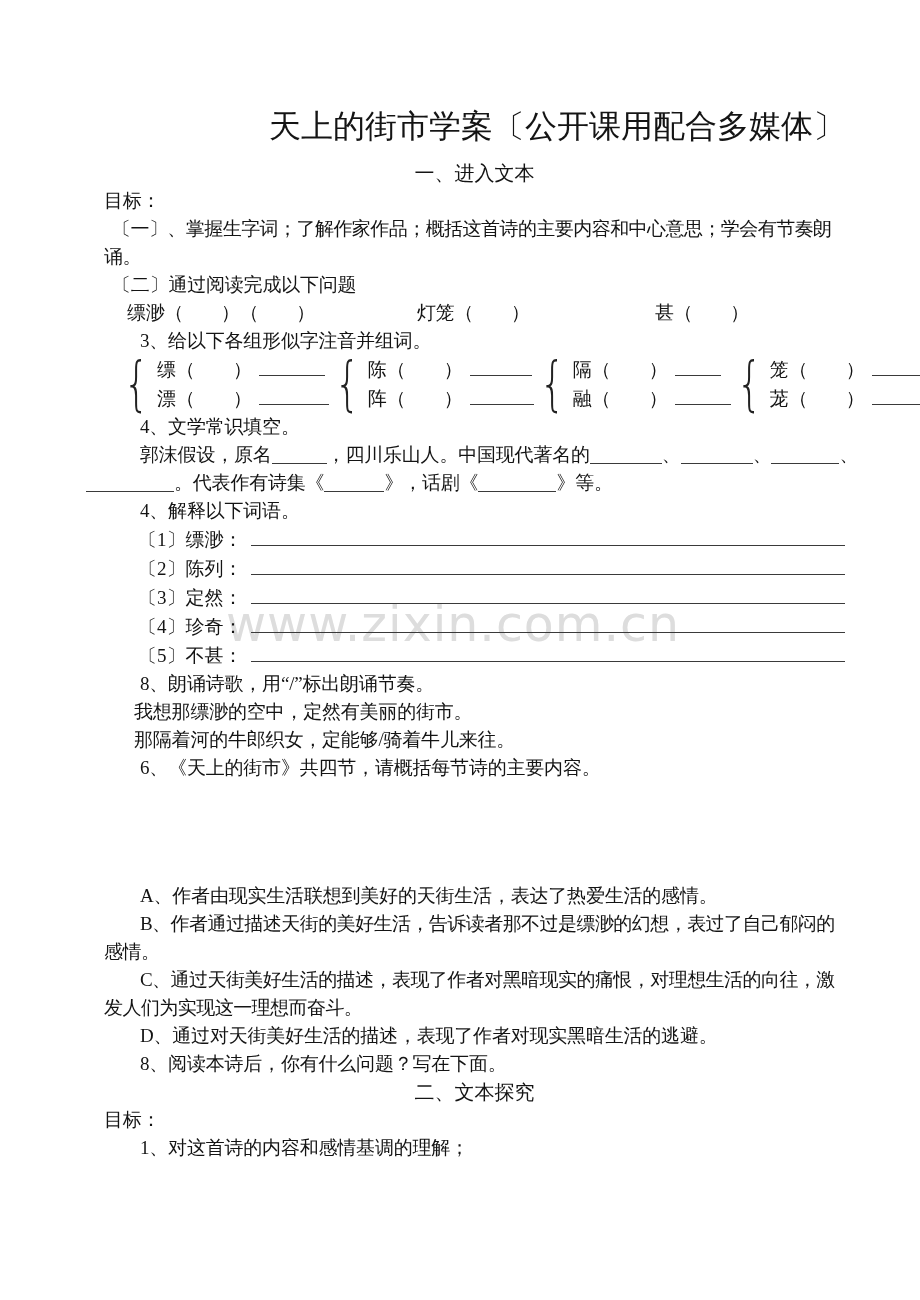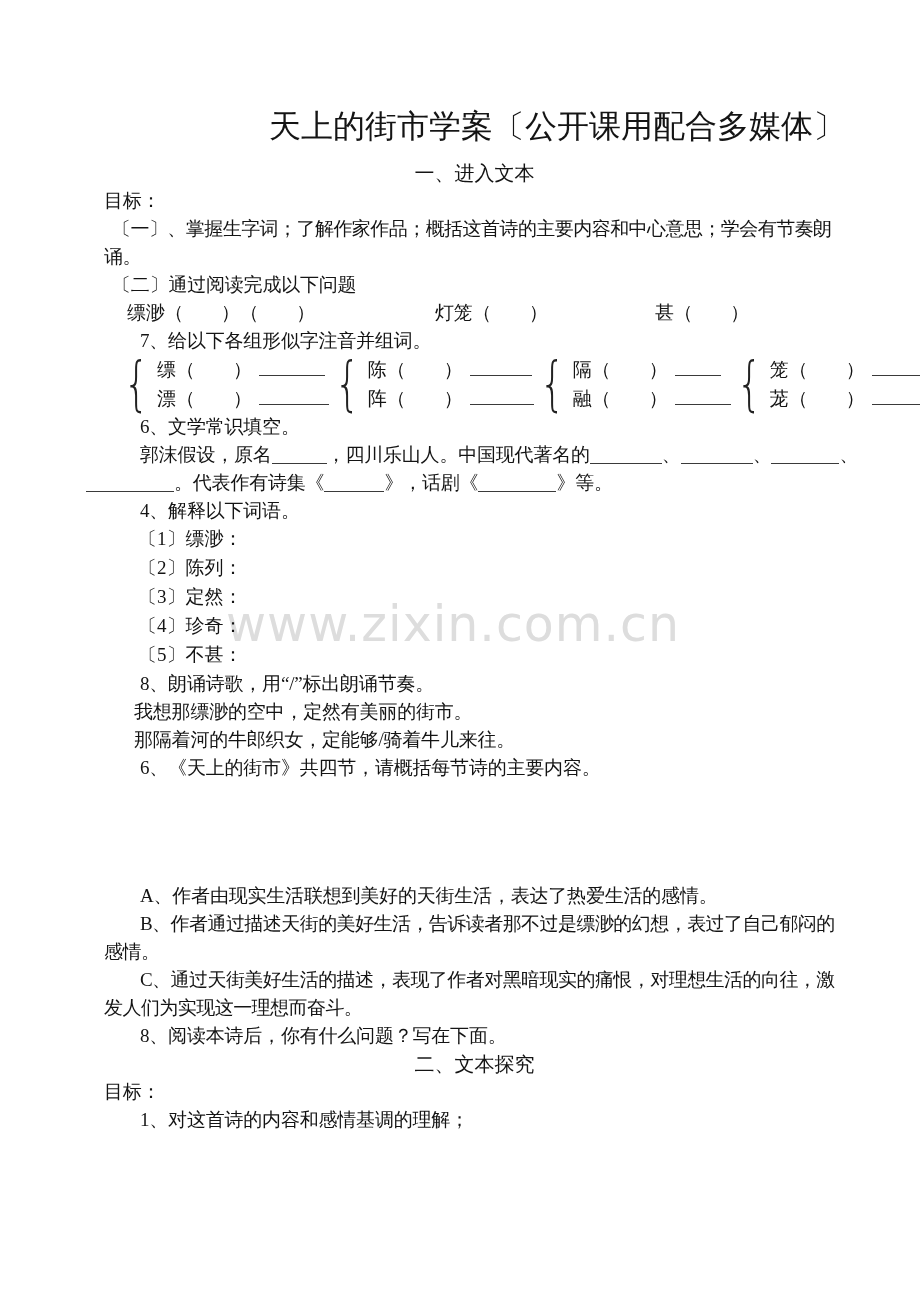--- a/index.html
+++ b/index.html
@@ -30,36 +30,36 @@
   .tight { letter-spacing:-0.55px; }
   .blank {
     display:inline-block; border-bottom:1.4px solid #3a3a3a;
     height:18px; vertical-align:-3px;
   }
   .w46{width:46px}.w55{width:55px}.w56{width:56px}.w60{width:60px}
   .w62{width:62px}.w64{width:64px}.w66{width:66px}.w68{width:68px}
   .w70{width:70px}.w72{width:72px}.w78{width:78px}.w88{width:88px}
   .pinyin-row { position:relative; height:28px;text-align:right; }
   .pinyin-row .w1 { position:absolute; left:23px; white-space:nowrap; }
-  .pinyin-row .w2 { position:absolute; left:331px; white-space:nowrap; }
+  .pinyin-row .w2 { position:absolute; left:313px; white-space:nowrap; }
   .pinyin-row .w3 { position:absolute; left:551px; white-space:nowrap; }
   .braces-row {
     display:flex; justify-content:space-between;
     margin:1px 6px 1px 14px; height:56px;
   }
   .bgroup { display:flex; align-items:center; }
   .brace {
     font-family:"DejaVu Sans",sans-serif;
     font-size:58px; line-height:56px; font-weight:300;
     transform:scaleX(0.7); display:inline-block; margin-right:2px;
     color:#222;
   }
   .bcol { display:flex; flex-direction:column; justify-content:space-between; height:56px; }
   .brow { display:flex; align-items:baseline; gap:7px; font-size:19px; line-height:27px; white-space:nowrap; }
-  .defrow { display:flex; align-items:baseline; font-size:19px; line-height:28px;flex-direction:column; }
+  .defrow { display:flex; align-items:baseline; font-size:19px; line-height:28px; }
   .defrow .lbl { white-space:nowrap; margin-left:34px; }
   .defrow .fill { flex:1; border-bottom:1.4px solid #3a3a3a; height:20px; margin-left:8px; }
   .q3line1 { white-space:nowrap; text-indent:36px; }
   .q3line2 { white-space:nowrap; margin-left:-18px; }
   .gap100 { height:100px; }
 </style>
 </head>
 <body>
 
 <div class="page">
@@ -78,21 +78,21 @@
 
     <div class="line ind8">〔二〕通过阅读完成以下问题</div>
 
 
     <div class="line pinyin-row">
       <span class="w1">缥渺（　　）（　　）</span>
       <span class="w2">灯笼（　　）</span>
       <span class="w3">甚（　　）</span>
     </div>
 
-    <div class="line ind">7、给以下各组形似字注音并组词。</div>
+    <div class="line ind">3、给以下各组形似字注音并组词。</div>
 
     <div class="braces-row">
       <div class="bgroup">
         <span class="brace">{</span>
         <div class="bcol">
           <div class="brow">
               <span>缥（　　）</span>
               <span class="blank w66"></span>
             </div>
           <div class="brow">
@@ -135,21 +135,21 @@
               <span class="blank w62"></span>
             </div>
           <div class="brow">
               <span>茏（　　）</span>
               <span class="blank w60"></span>
             </div>
         </div>
       </div>
     </div>
 
-    <div class="line ind">6、文学常识填空。</div>
+    <div class="line ind">4、文学常识填空。</div>
 
     <div class="line q3line1">
       <span>郭沫假设，原名</span><span class="blank w55"></span><span>，四川乐山人。中国现代著名的</span><span class="blank w72"></span><span>、</span><span class="blank w72"></span><span>、</span><span class="blank w68"></span><span>、</span>
     </div>
     <div class="line q3line2">
       <span class="blank w88"></span><span>。代表作有诗集《</span><span class="blank w60"></span><span>》，话剧《</span><span class="blank w78"></span><span>》等。</span>
     </div>
 
     <div class="line ind">4、解释以下词语。</div>
 
@@ -178,20 +178,21 @@
     <div class="line" style="text-indent:30px">我想那缥渺的空中，定然有美丽的街市。</div>
     <div class="line" style="text-indent:30px">那隔着河的牛郎织女，定能够/骑着牛儿来往。</div>
 
     <div class="line ind">6、《天上的街市》共四节，请概括每节诗的主要内容。</div>
 
     <div class="gap100"></div>
 
     <div class="line ind">A、作者由现实生活联想到美好的天街生活，表达了热爱生活的感情。</div>
     <div class="line ind tight">B、作者通过描述天街的美好生活，告诉读者那不过是缥渺的幻想，表过了自己郁闷的感情。</div>
     <div class="line ind tight">C、通过天街美好生活的描述，表现了作者对黑暗现实的痛恨，对理想生活的向往，激发人们为实现这一理想而奋斗。</div>
+    <div class="line ind">D、通过对天街美好生活的描述，表现了作者对现实黑暗生活的逃避。</div>
     <div class="line ind">8、阅读本诗后，你有什么问题？写在下面。</div>
 
     <div class="center-head" style="margin-top:0">二、文本探究</div>
 
     <div class="line">目标：</div>
     <div class="line ind">1、对这首诗的内容和感情基调的理解；</div>
 
   </div>
 </div>
 

